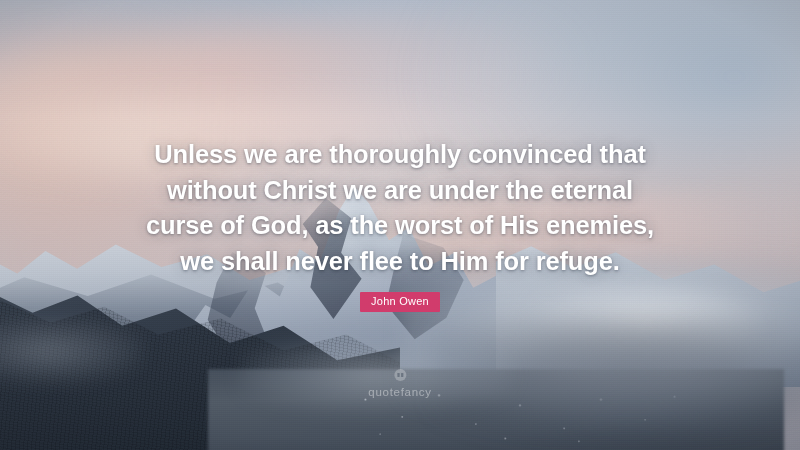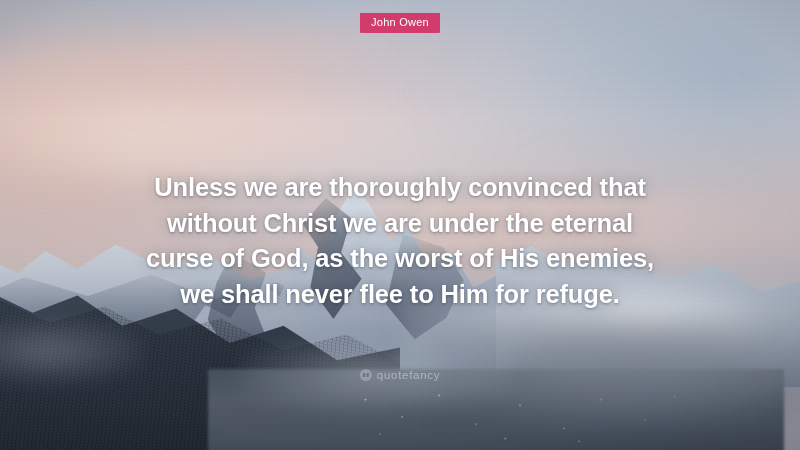--- a/index.html
+++ b/index.html
@@ -302,20 +302,21 @@
     position:absolute;
     left:50%;
     top:369px;
     transform:translateX(-50%);
     display:flex;
     align-items:center;
     gap:5px;
     opacity:0.40;
     pointer-events:auto;
     cursor:pointer;
+    flex-direction:column;
   }
   .wm-mark {
     width:12px; height:12px;
     border-radius:50%;
     background:rgba(255,255,255,0.62);
     display:flex; align-items:center; justify-content:center;
     flex:0 0 auto;
   }
   .wm-mark svg { display:block; }
   .wm-text {
@@ -357,26 +358,26 @@
     <div class="mist-right-small"></div>
     <div class="mist-dark-right"></div>
     <div class="mist-mid"></div>
     <div class="mist-left-low"></div>
 
     <div class="photo-grade"></div>
     <div class="photo-grain"></div>
   </div>
 
   <div class="overlay">
-    <div id="author-badge">John Owen</div>
-
     <div id="quote-text">Unless we are thoroughly convinced that
 without Christ we are under the eternal
 curse of God, as the worst of His enemies,
 we shall never flee to Him for refuge.</div>
+
+    <div id="author-badge">John Owen</div>
   </div>
 
   <div id="watermark">
     <span class="wm-mark">
       <svg width="8" height="8" viewBox="0 0 8 8" aria-hidden="true">
         <rect x="1" y="2" width="2.3" height="4" rx="0.4" fill="#5a6472"></rect>
         <rect x="4.7" y="2" width="2.3" height="4" rx="0.4" fill="#5a6472"></rect>
       </svg>
     </span>
     <span class="wm-text">quotefancy</span>

